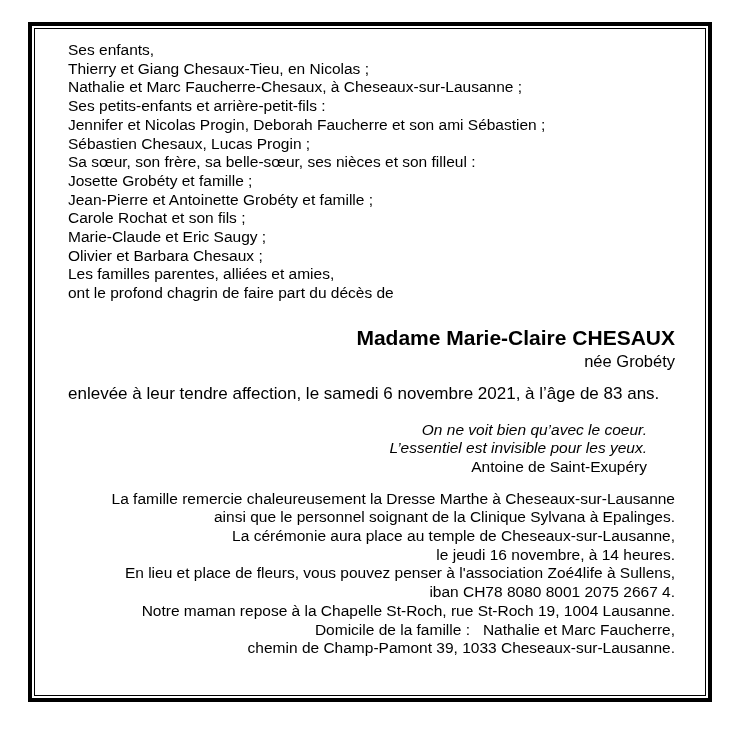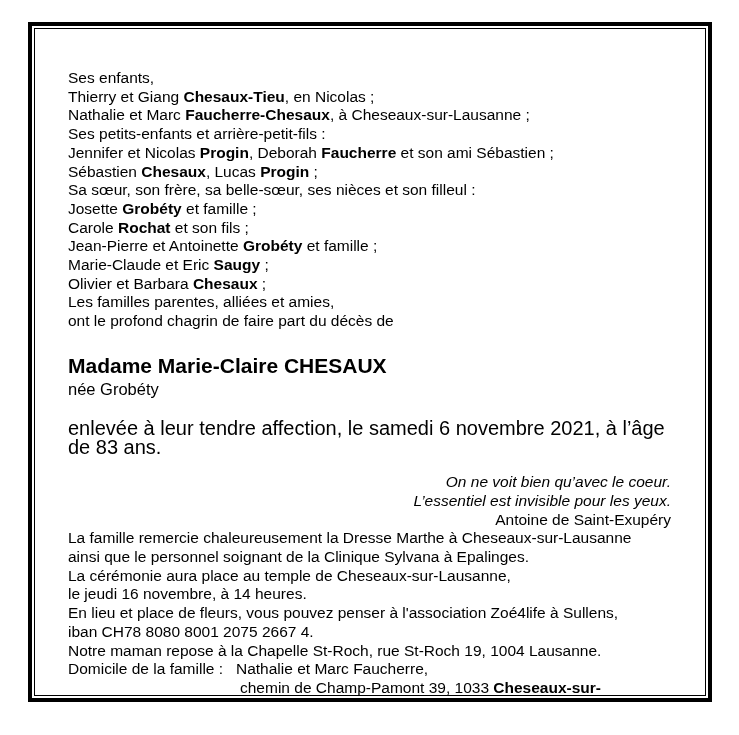--- a/index.html
+++ b/index.html
@@ -14,72 +14,72 @@
     position: absolute;
     left: 28px; top: 22px;
     width: 684px; height: 680px;
     border: 4px solid #000000;
     background: #ffffff;
   }
   .frame-inner {
     position: absolute;
     left: 2px; top: 2px; right: 2px; bottom: 2px;
     border: 1px solid #000000;
-    padding: 40px 30px 0 33px;
+    padding: 12px 30px 0 33px;
     overflow: hidden;
   }
   .line {
     font-size: 15.5px;
     line-height: 18.7px;
     white-space: pre-wrap;
   }
-  .b { font-weight: bold; }
+  .b { font-weight: normal; }
   .i { font-style: italic; }
-  .title-block { margin-top: 22px; text-align: left; }
+  .title-block { margin-top: 22px; text-align: right; }
   .deceased-name {
     font-size: 21px;
     line-height: 26px;
     font-weight: bold;
   }
   .maiden-name {
     font-size: 16.5px;
     line-height: 20px;
     font-weight: normal;
   }
   .death-line {
-    margin-top: 20px;
-    font-size: 20px;
+    margin-top: 14px;
+    font-size: 17px;
     line-height: 18.7px;
     white-space: pre-wrap;
   }
   .quote-block {
     margin-top: 17px;
-    margin-right: 4px;
+    margin-right: 28px;
     text-align: right;
   }
-  .info-block { margin-top: 0; }
+  .info-block { margin-top: 13px; text-align: right; }
   .indent { padding-left: 172px; }
 </style>
 </head>
 <body>
 
 <div class="frame">
   <div class="frame-inner">
 
     <div class="intro-block">
         <div class="line"><span>Ses enfants,</span></div>
         <div class="line"><span>Thierry et Giang </span><span class="b">Chesaux-Tieu</span><span>, en Nicolas ;</span></div>
         <div class="line"><span>Nathalie et Marc </span><span class="b">Faucherre-Chesaux</span><span>, à Cheseaux-sur-Lausanne ;</span></div>
         <div class="line"><span>Ses petits-enfants et arrière-petit-fils :</span></div>
         <div class="line"><span>Jennifer et Nicolas </span><span class="b">Progin</span><span>, Deborah </span><span class="b">Faucherre</span><span> et son ami Sébastien ;</span></div>
         <div class="line"><span>Sébastien </span><span class="b">Chesaux</span><span>, Lucas </span><span class="b">Progin</span><span> ;</span></div>
         <div class="line"><span>Sa sœur, son frère, sa belle-sœur, ses nièces et son filleul :</span></div>
         <div class="line"><span>Josette </span><span class="b">Grobéty</span><span> et famille ;</span></div>
+        <div class="line"><span>Jean-Pierre et Antoinette </span><span class="b">Grobéty</span><span> et famille ;</span></div>
         <div class="line"><span>Carole </span><span class="b">Rochat</span><span> et son fils ;</span></div>
-        <div class="line"><span>Jean-Pierre et Antoinette </span><span class="b">Grobéty</span><span> et famille ;</span></div>
         <div class="line"><span>Marie-Claude et Eric </span><span class="b">Saugy</span><span> ;</span></div>
         <div class="line"><span>Olivier et Barbara </span><span class="b">Chesaux</span><span> ;</span></div>
         <div class="line"><span>Les familles parentes, alliées et amies,</span></div>
         <div class="line"><span>ont le profond chagrin de faire part du décès de</span></div>
       </div>
 
     <div class="title-block">
       <div class="deceased-name">Madame Marie-Claire CHESAUX</div>
       <div class="maiden-name">née Grobéty</div>
     </div>

